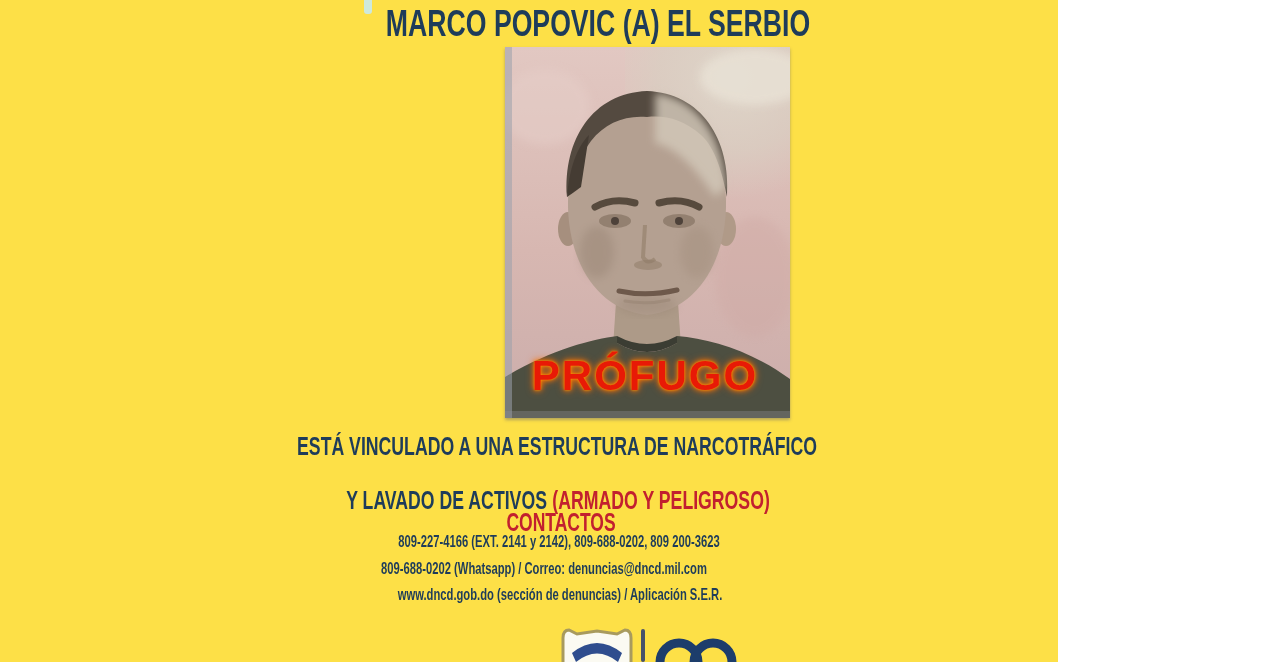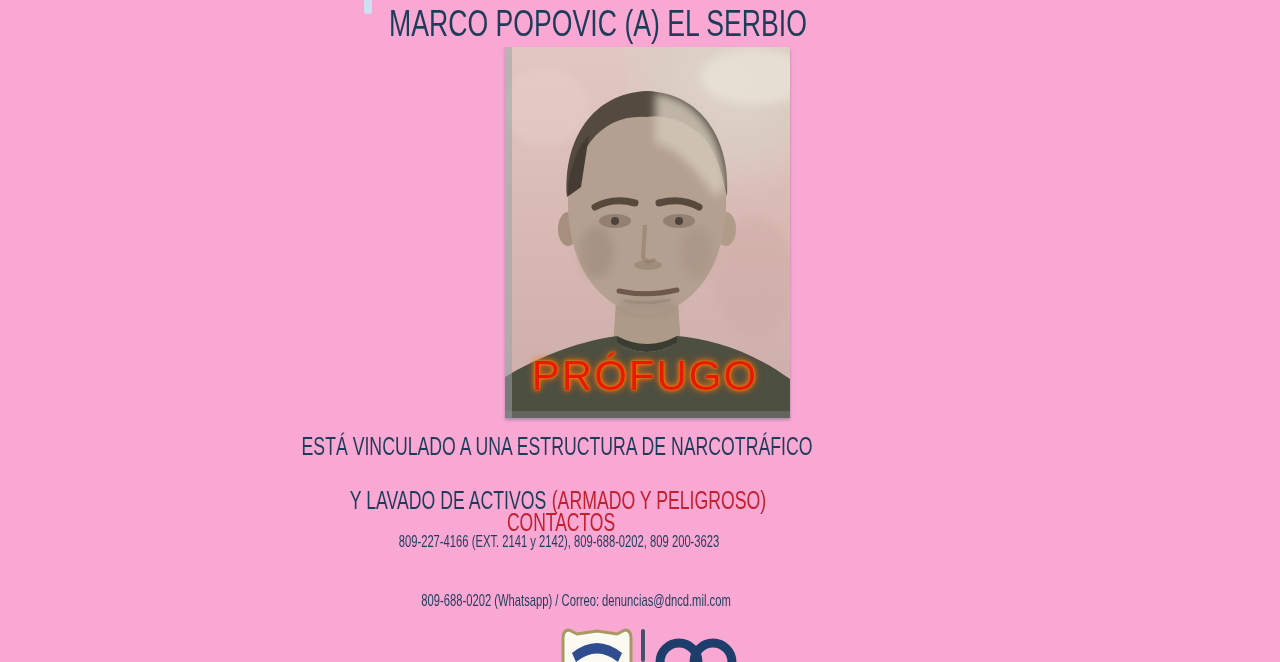--- a/index.html
+++ b/index.html
@@ -1,18 +1,18 @@
 <!DOCTYPE html>
 <html><head>
 <meta charset="utf-8">
 <style>
   html,body{margin:0;padding:0;background:#ffffff;}
   .stage{
-    position:relative;width:1280px;height:662px;overflow:hidden;background:#f9a8d4;
-    font-family:"Liberation Sans","DejaVu Sans",sans-serif;font-weight:normal;
+    position:relative;width:1058px;height:662px;overflow:hidden;background:#fde047;
+    font-family:"Liberation Sans","DejaVu Sans",sans-serif;font-weight:bold;
   }
   .line{position:absolute;white-space:nowrap;transform:translateX(-50%);line-height:1;}
   .sq{display:inline-block;transform:scaleX(var(--s,1));}
   .navy{color:#1e3c5a;}
   .red{color:#c2202f;}
   .title{font-size:36px;letter-spacing:0px;}
   .body-line{font-size:26px;}
   .contact-line{font-size:17px;}
   .contact-heading{font-size:25px;}
   
@@ -116,22 +116,25 @@
       <span class="navy">Y LAVADO DE ACTIVOS</span><span class="red" style="margin-left:8px;">(ARMADO Y PELIGROSO)</span>
     </span>
   </div>
 
   <div class="line contact-heading red" style="left:561px;top:510px;">
     <span class="sq" style="--s:.70;">CONTACTOS</span>
   </div>
   <div class="line contact-line navy" style="left:559px;top:533px;">
     <span class="sq" style="--s:.66;">809-227-4166 (EXT. 2141 y 2142), 809-688-0202, 809 200-3623</span>
   </div>
-  <div class="line contact-line navy" style="left:576px;top:560px;margin-top:32px;">
+  <div class="line contact-line navy" style="left:544px;top:560px;">
     <span class="sq" style="--s:.66;">809-688-0202 (Whatsapp) / Correo: denuncias@dncd.mil.com</span>
+  </div>
+  <div class="line contact-line navy" style="left:560px;top:586px;">
+    <span class="sq" style="--s:.66;">www.dncd.gob.do (sección de denuncias) / Aplicación S.E.R.</span>
   </div>
 
   <div class="crest">
     <svg width="76" height="72" viewBox="0 0 76 72" aria-hidden="true">
       <path d="M10,4 Q4,4 4,12 L4,46 Q4,62 38,70 Q72,62 72,46 L72,12 Q72,4 66,4 L58,8 L38,5 L18,8 Z" fill="#fbfaf2" stroke="#a89a5e" stroke-width="3"></path>
       <path d="M13,27 Q38,7 63,27 L59,36 Q38,19 17,36 Z" fill="#2f4d8e"></path>
       <rect x="31" y="38" width="14" height="16" fill="#bf3430"></rect>
       <rect x="18" y="40" width="10" height="7" fill="#2f4d8e"></rect>
       <rect x="48" y="40" width="10" height="7" fill="#bf3430"></rect>
       <path d="M14,44 Q10,54 18,62" stroke="#4a7d46" stroke-width="3" fill="none"></path>

